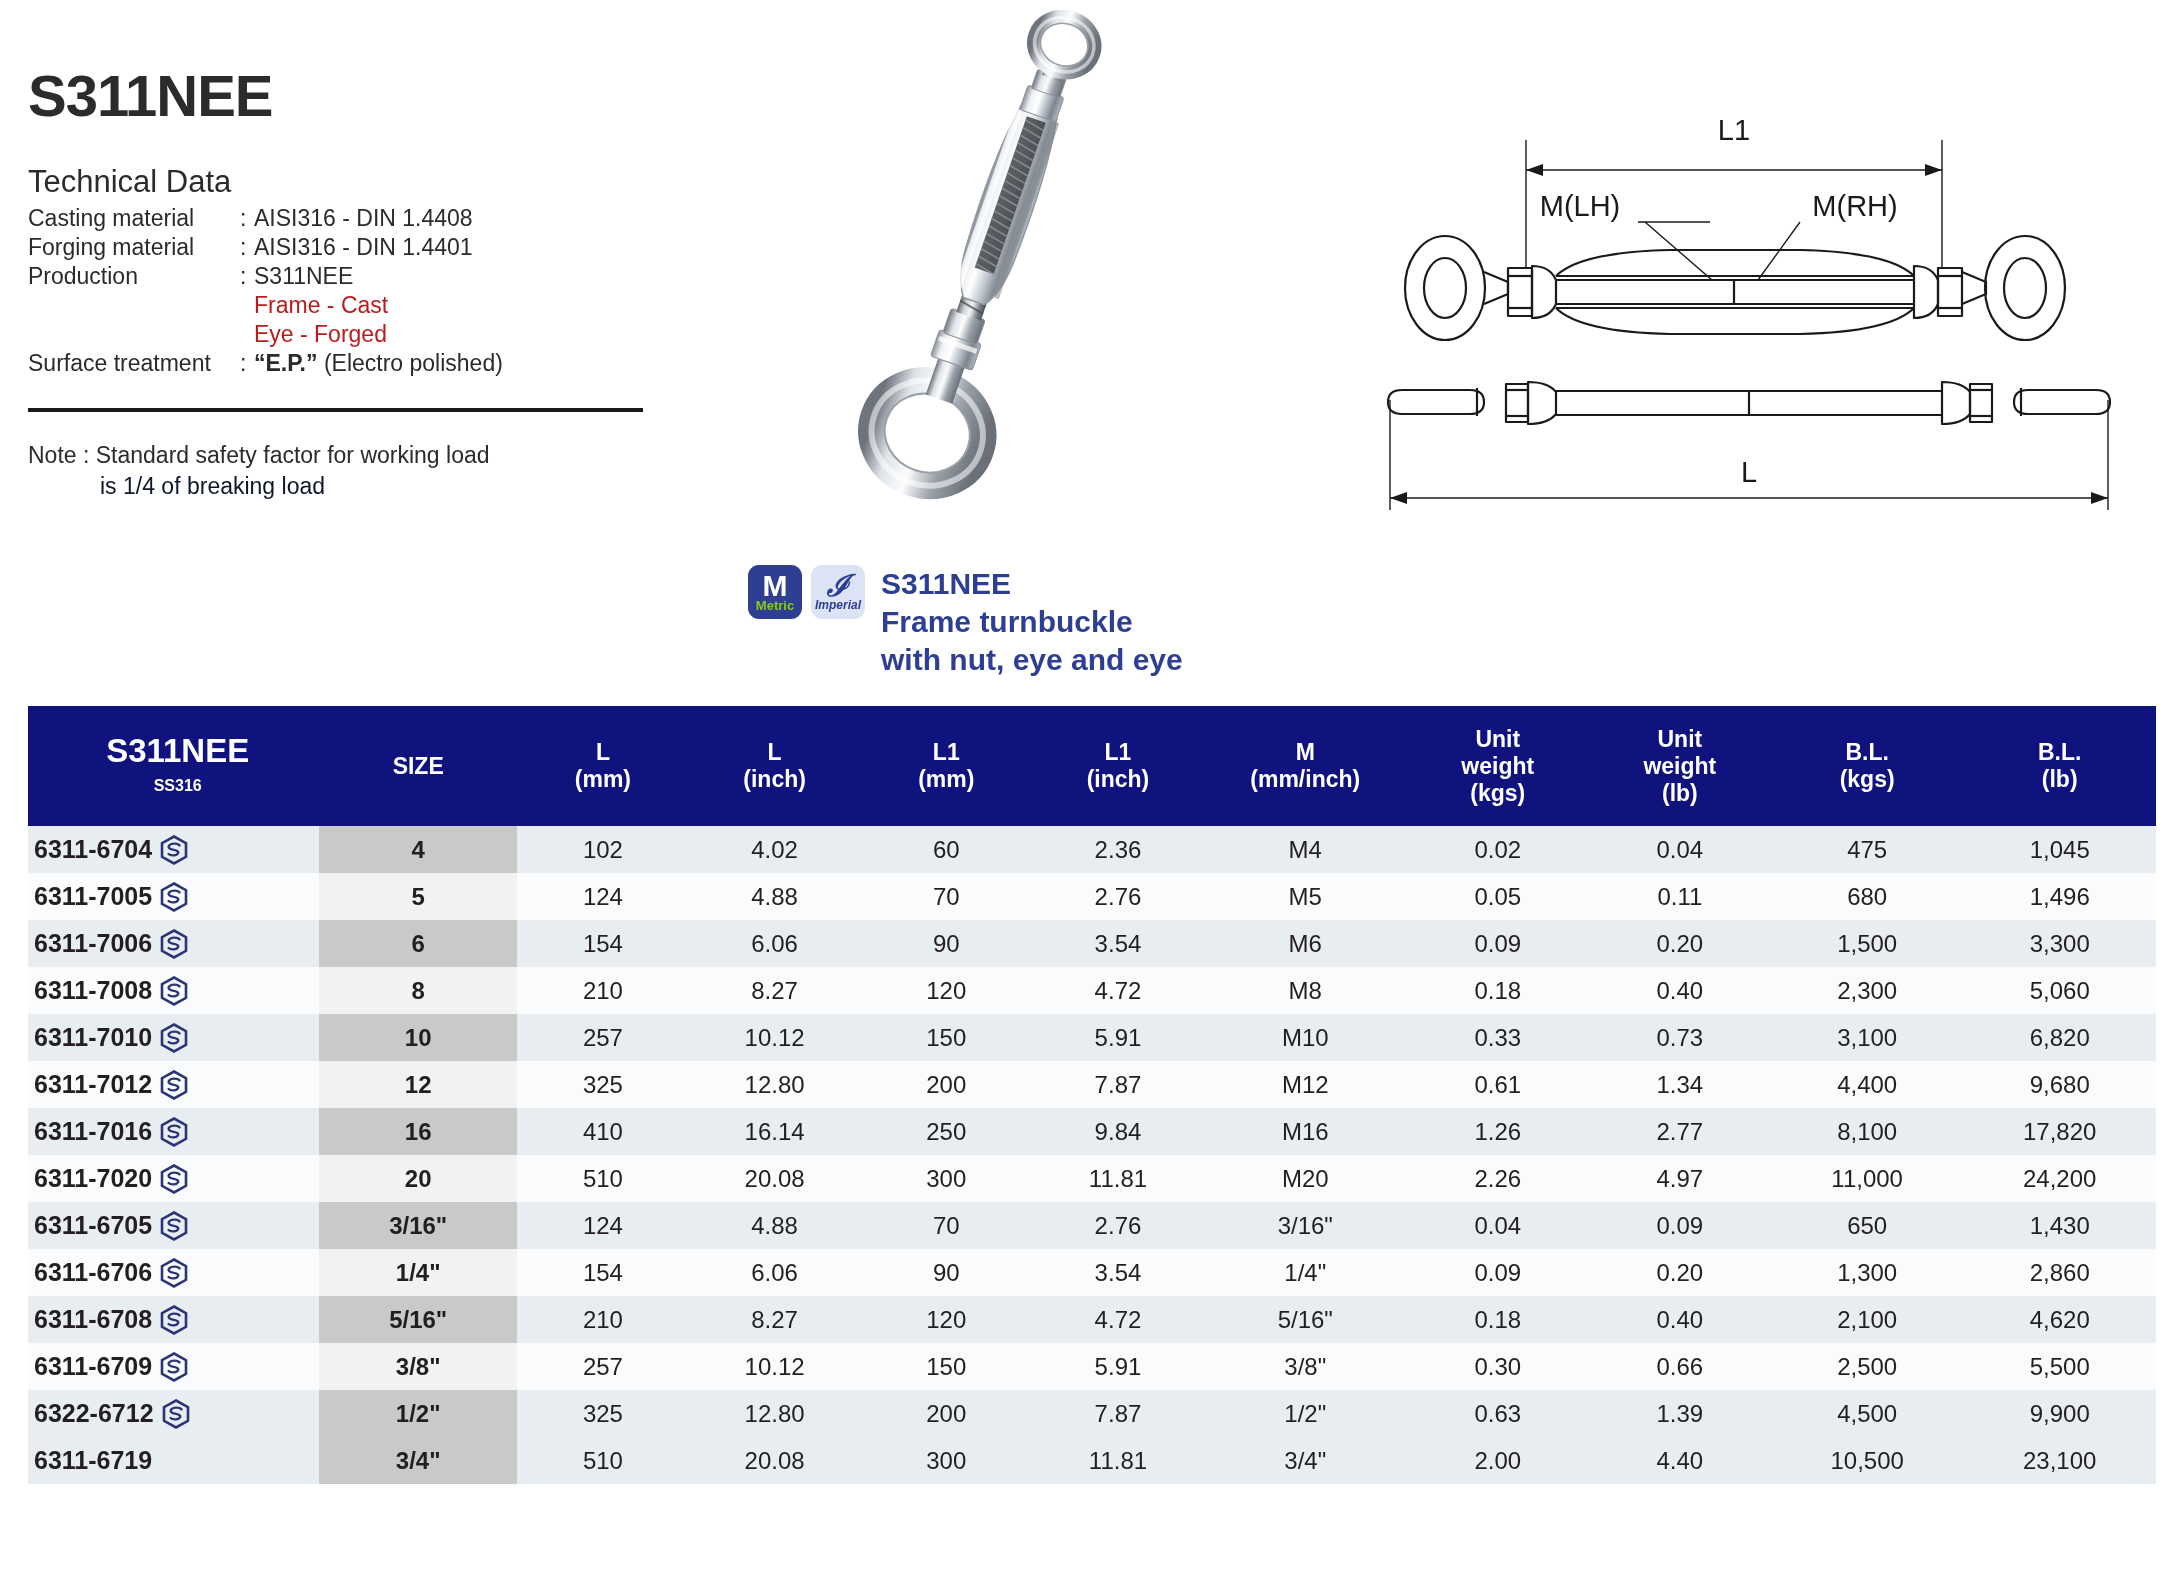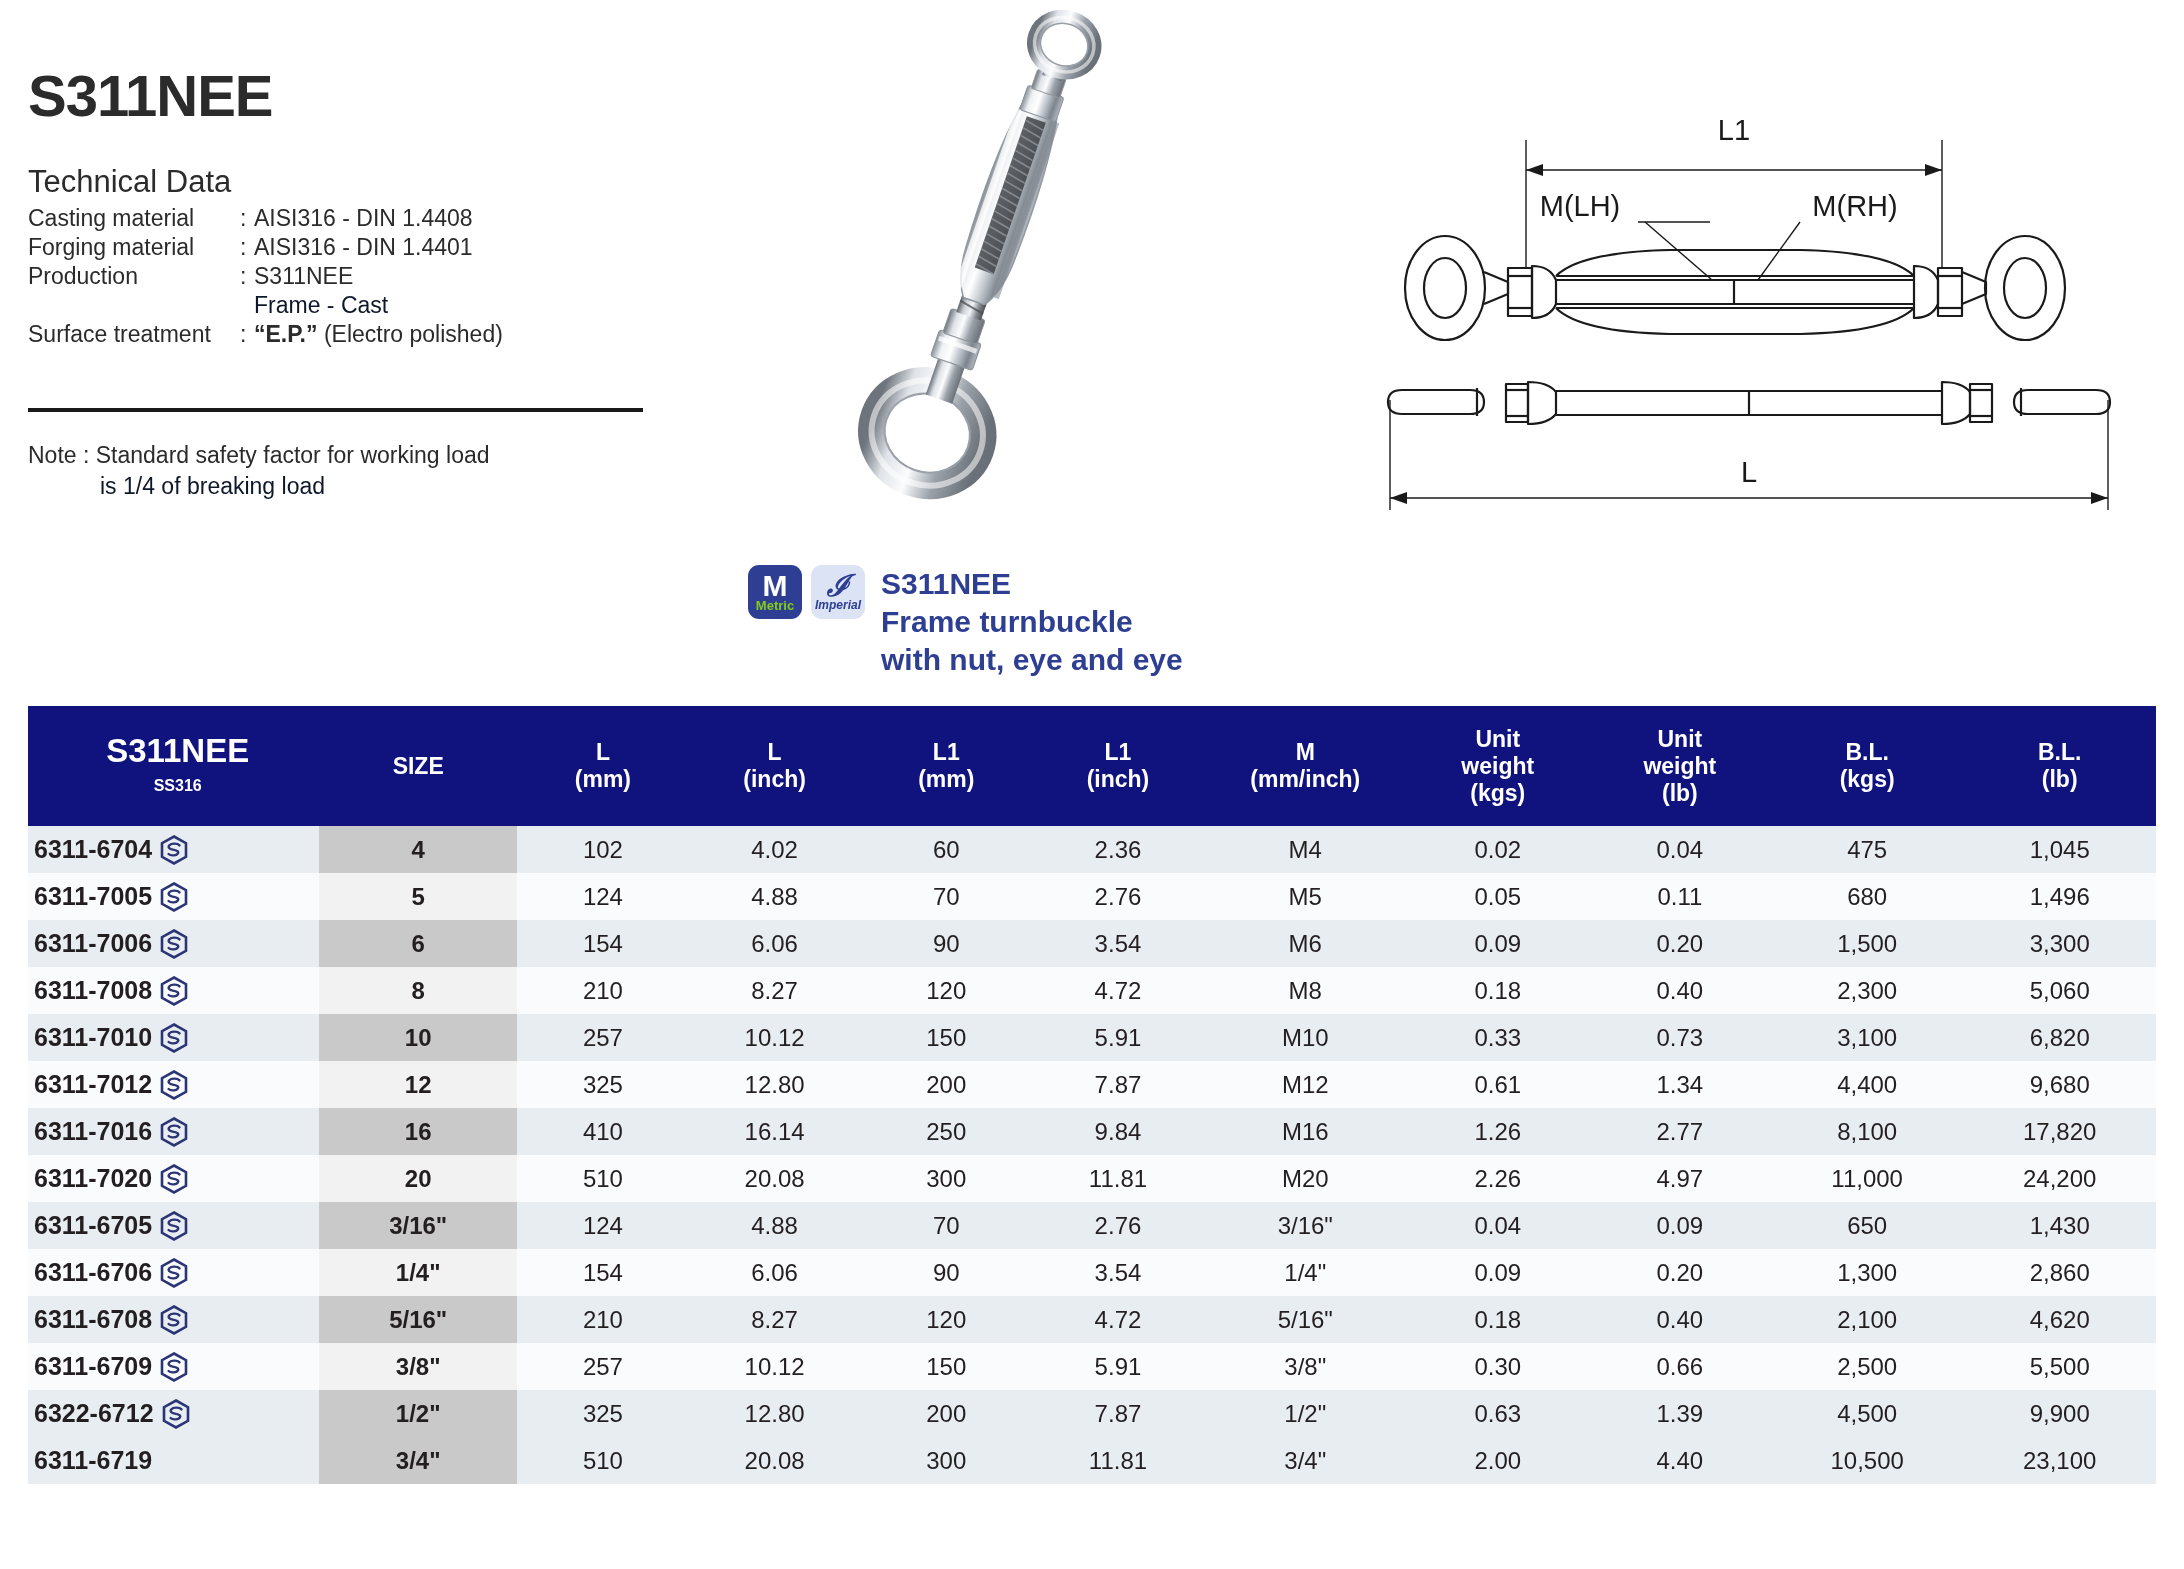--- a/index.html
+++ b/index.html
@@ -20,21 +20,21 @@
     position:absolute; left:28px; top:62px;
     font-size:58px; font-weight:bold; letter-spacing:-1px; color:#2b2b2b;
   }
 
   #tech-block { position:absolute; left:28px; top:164px; width:640px; }
   #tech-heading { font-size:31px; color:#2b2b2b; margin-bottom:4px; }
   .spec-row { display:flex; font-size:23px; line-height:29px; color:#2b2b2b; }
   .spec-label { width:212px; flex:0 0 212px; }
   .spec-colon { width:14px; flex:0 0 14px; }
   .spec-value { flex:1 1 auto; }
-  .spec-sub { padding-left:226px; font-size:23px; line-height:29px; color:#0f172a; }
+  .spec-sub { padding-left:226px; font-size:23px; line-height:29px; color:#b91c1c; }
   .bold-q { font-weight:bold; }
 
   #divider {
     position:absolute; left:28px; top:408px; width:615px; height:4px;
     background:#1a1a1a;
   }
 
   #note-block { position:absolute; left:28px; top:440px; width:660px; }
   #note-line1 { font-size:23px; line-height:31px; color:#2b2b2b; }
   #note-line2 { font-size:23px; line-height:31px; color:#0f172a; padding-left:72px; }
@@ -125,20 +125,21 @@
       <div class="spec-value">AISI316 - DIN 1.4401</div>
     </div>
 
     <div class="spec-row">
       <div class="spec-label">Production</div>
       <div class="spec-colon">:</div>
       <div class="spec-value">S311NEE</div>
     </div>
 
     <div class="spec-sub">Frame - Cast</div>
+    <div class="spec-sub">Eye - Forged</div>
 
     <div class="spec-row">
       <div class="spec-label">Surface treatment</div>
       <div class="spec-colon">:</div>
       <div class="spec-value"><span class="bold-q">“E.P.”</span><span> (Electro polished)</span></div>
     </div>
   </div>
 
   <div id="divider"></div>
 

